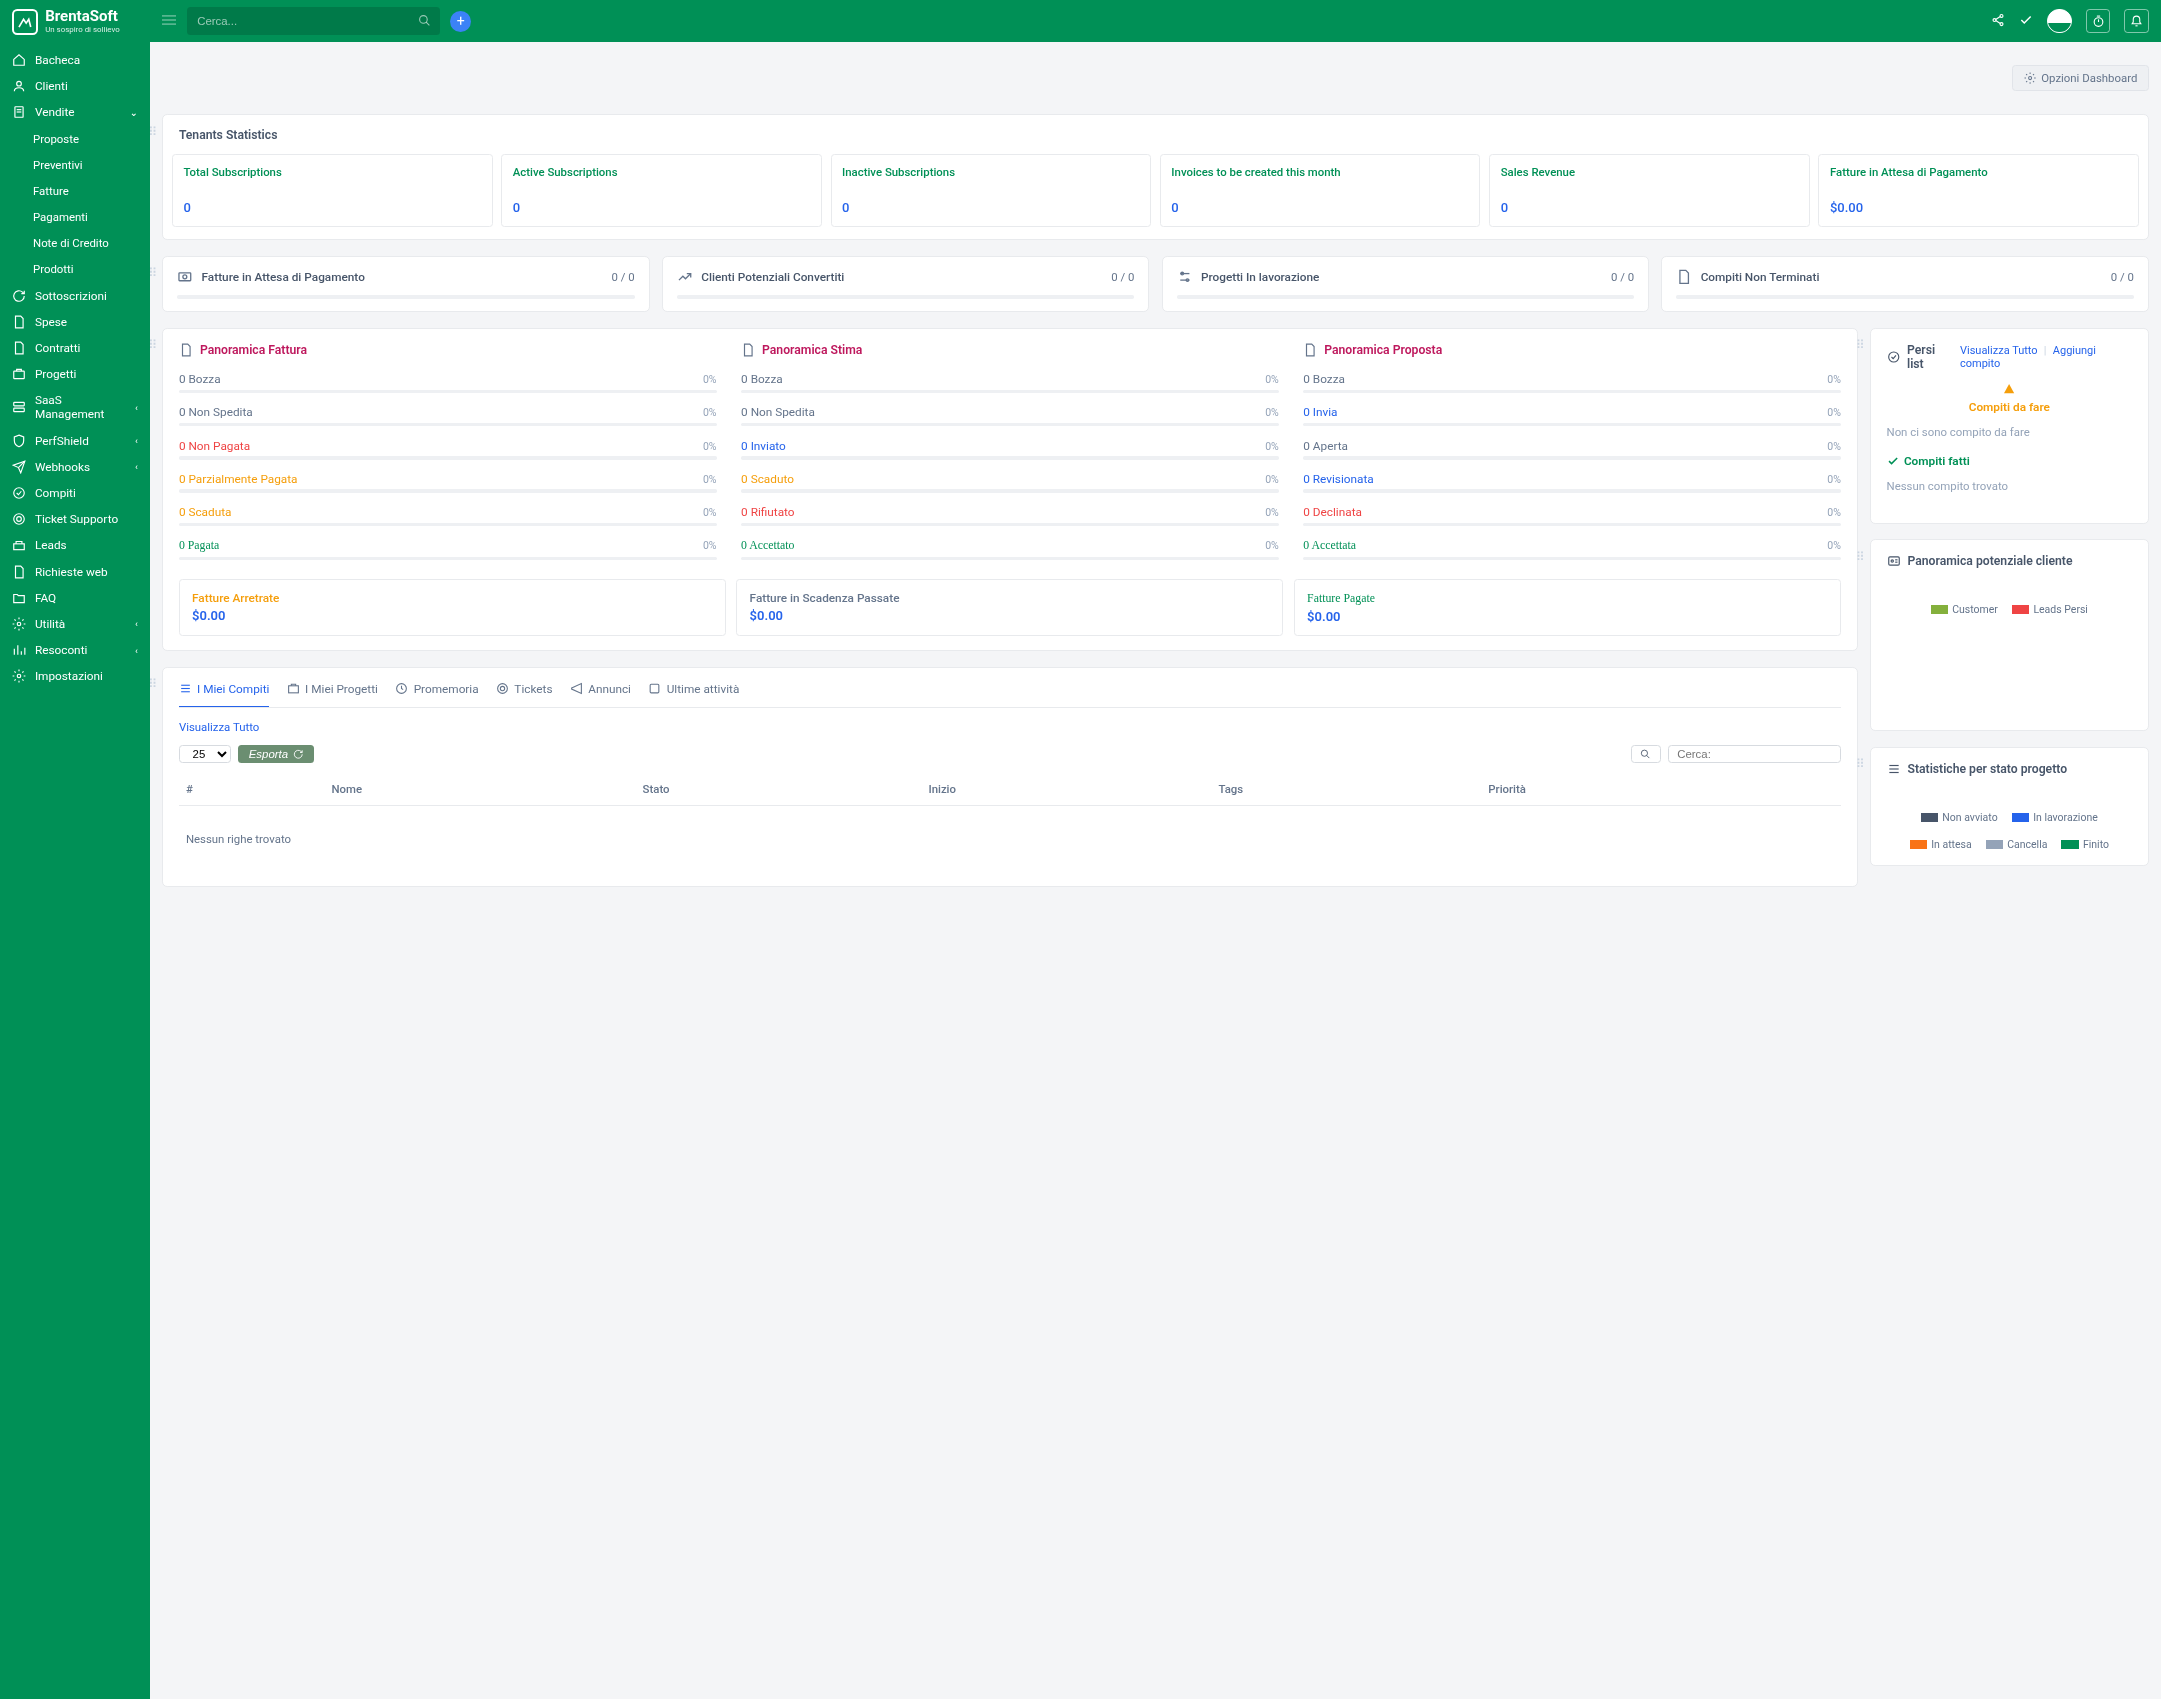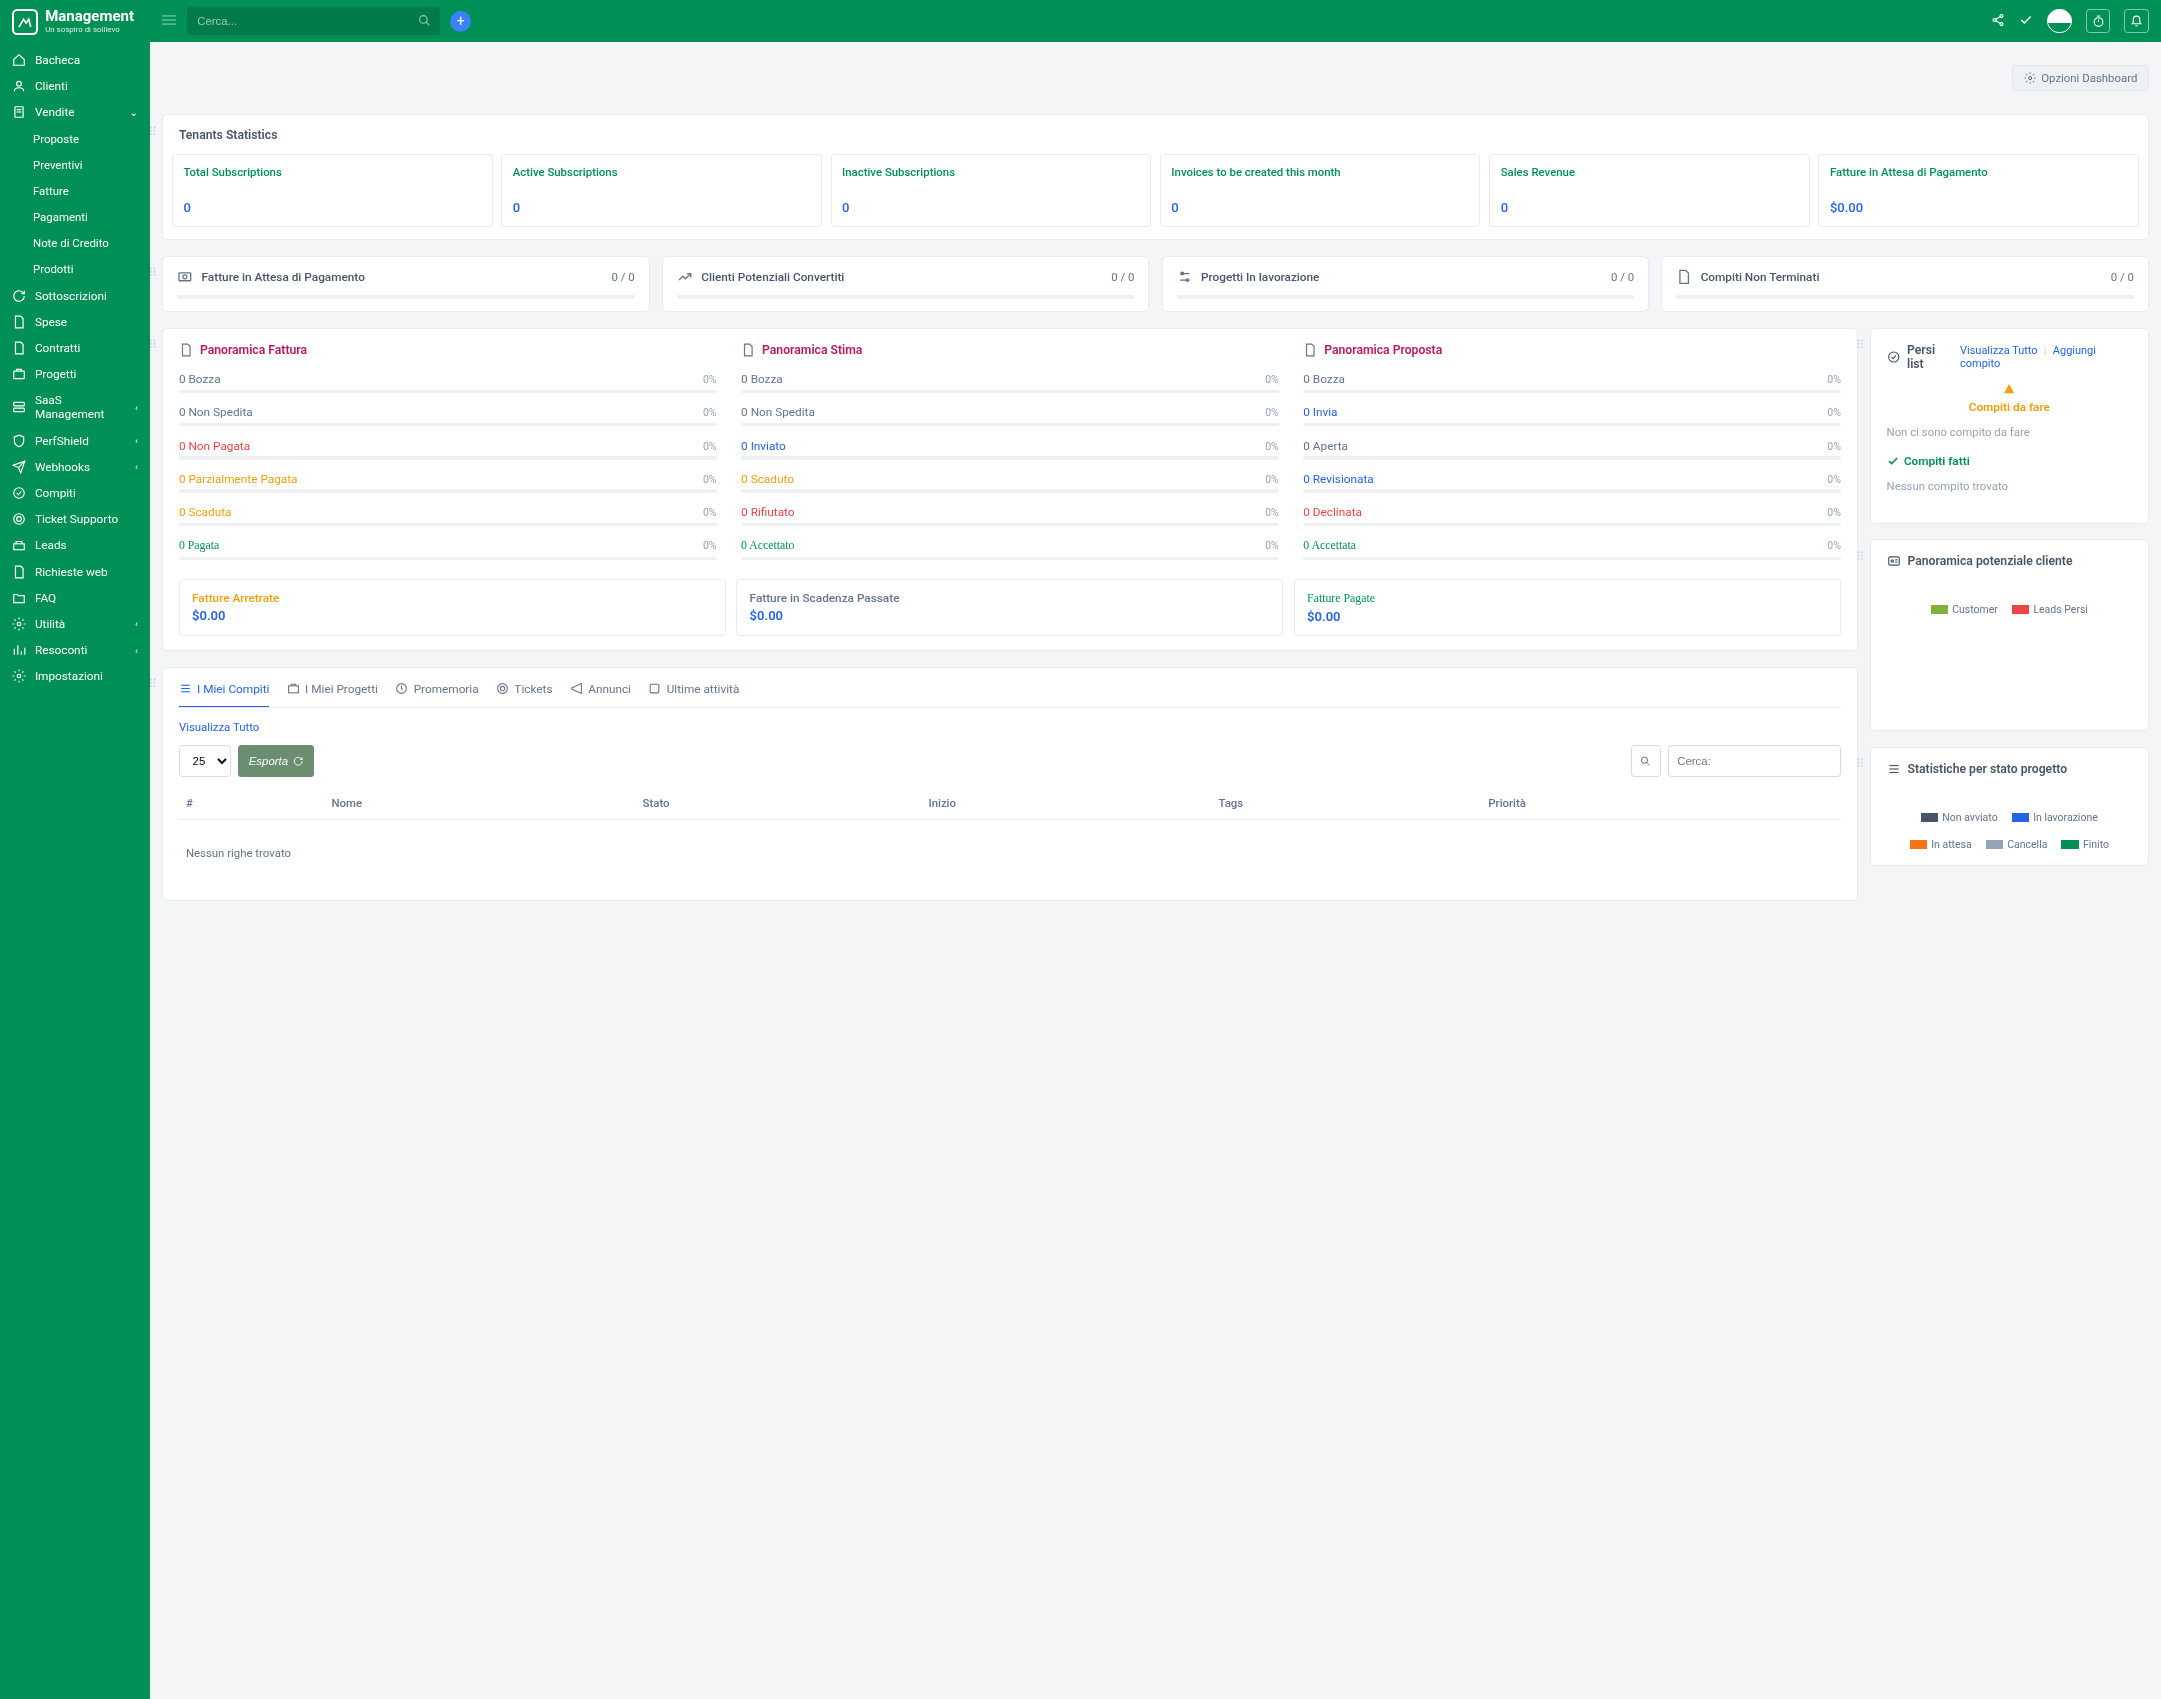--- a/index.html
+++ b/index.html
@@ -77,42 +77,42 @@
 .lead-head { display: flex; align-items: center; gap: 7px; font-weight: 600; }
 .legend { display: flex; justify-content: center; gap: 14px; margin-top: 35px; flex-wrap: wrap; }
 .legend .item { display: flex; align-items: center; gap: 4px; font-size: 10.5px; color: #64748b; }
 .sw { width: 17.5px; height: 8.7px; }
 .tabs-card { padding: 14px 15.7px; }
 .tabs { display: flex; gap: 17.5px; border-bottom: 0.9px solid #e8eaed; margin-bottom: 12.2px; flex-wrap: wrap; }
 .tab { display: flex; align-items: center; gap: 5.2px; padding: 0 0 10.5px 0; font-size: 11.8px; color: #64748b; cursor: pointer; border-bottom: 1.7px solid transparent; justify-content: flex-end; }
 .tab.active { color: #2563eb; border-bottom-color: #2563eb; }
 .vall { color: #2563eb; font-size: 11.4px; margin-bottom: 10.5px; display: inline-block; cursor: pointer; }
 .tbar { display: flex; align-items: center; gap: 7px; margin-bottom: 10.5px; }
-.tbar select, .tbar button, .tbar .sbox, .tbar input { border: 0.9px solid #d7dbe0; border-radius: 3.5px; background: #fff; height: 32px; font-size: 11.4px; padding: 0 8.7px; }
+.tbar select, .tbar button, .tbar .sbox, .tbar input { border: 0.9px solid #d7dbe0; border-radius: 3.5px; background: #fff; height: 18px; font-size: 11.4px; padding: 0 8.7px; }
 .tbar .export { background: #6b8e71; color: #fff; border: none; display: flex; align-items: center; gap: 5.2px; padding: 0 10.5px; font-style: italic; }
 .tbar .spacer { flex: 1; }
 .tbar .sbox { display: flex; align-items: center; justify-content: center; width: 30px; }
 .table { width: 100%; border-collapse: collapse; }
 .table th { text-align: left; font-weight: 500; color: #64748b; font-size: 11.4px; padding: 8.7px 7px; border-bottom: 0.9px solid #e8eaed; }
 .table td { padding: 26px 7px; color: #64748b; font-size: 11.4px; }
 .proj-card { padding: 14px 15.7px; min-height: 105px; }
 </style>
 </head>
 <body>
 
 <div class="app">
   <aside class="sidebar">
     <div class="logo">
       <div class="logo-mark">
         <svg width="15.7" height="15.7" viewBox="0 0 24 24" fill="none" stroke="currentColor" stroke-width="2.5">
             <path d="M3 20 L10 8 L14 14 L18 8 L21 20"></path>
           </svg>
       </div>
       <div class="logo-text">
-        <span class="brand">Management</span>
+        <span class="brand">BrentaSoft</span>
         <span class="tag">Un sospiro di sollievo</span>
       </div>
     </div>
     <ul class="nav" id="nav">
         <li>
           <svg viewBox="0 0 24 24" fill="none" stroke="currentColor" stroke-width="2">
             <path d="M3 11 L12 3 L21 11 V21 H3 Z"></path>
           </svg>
           <span>Bacheca</span>
         </li>

